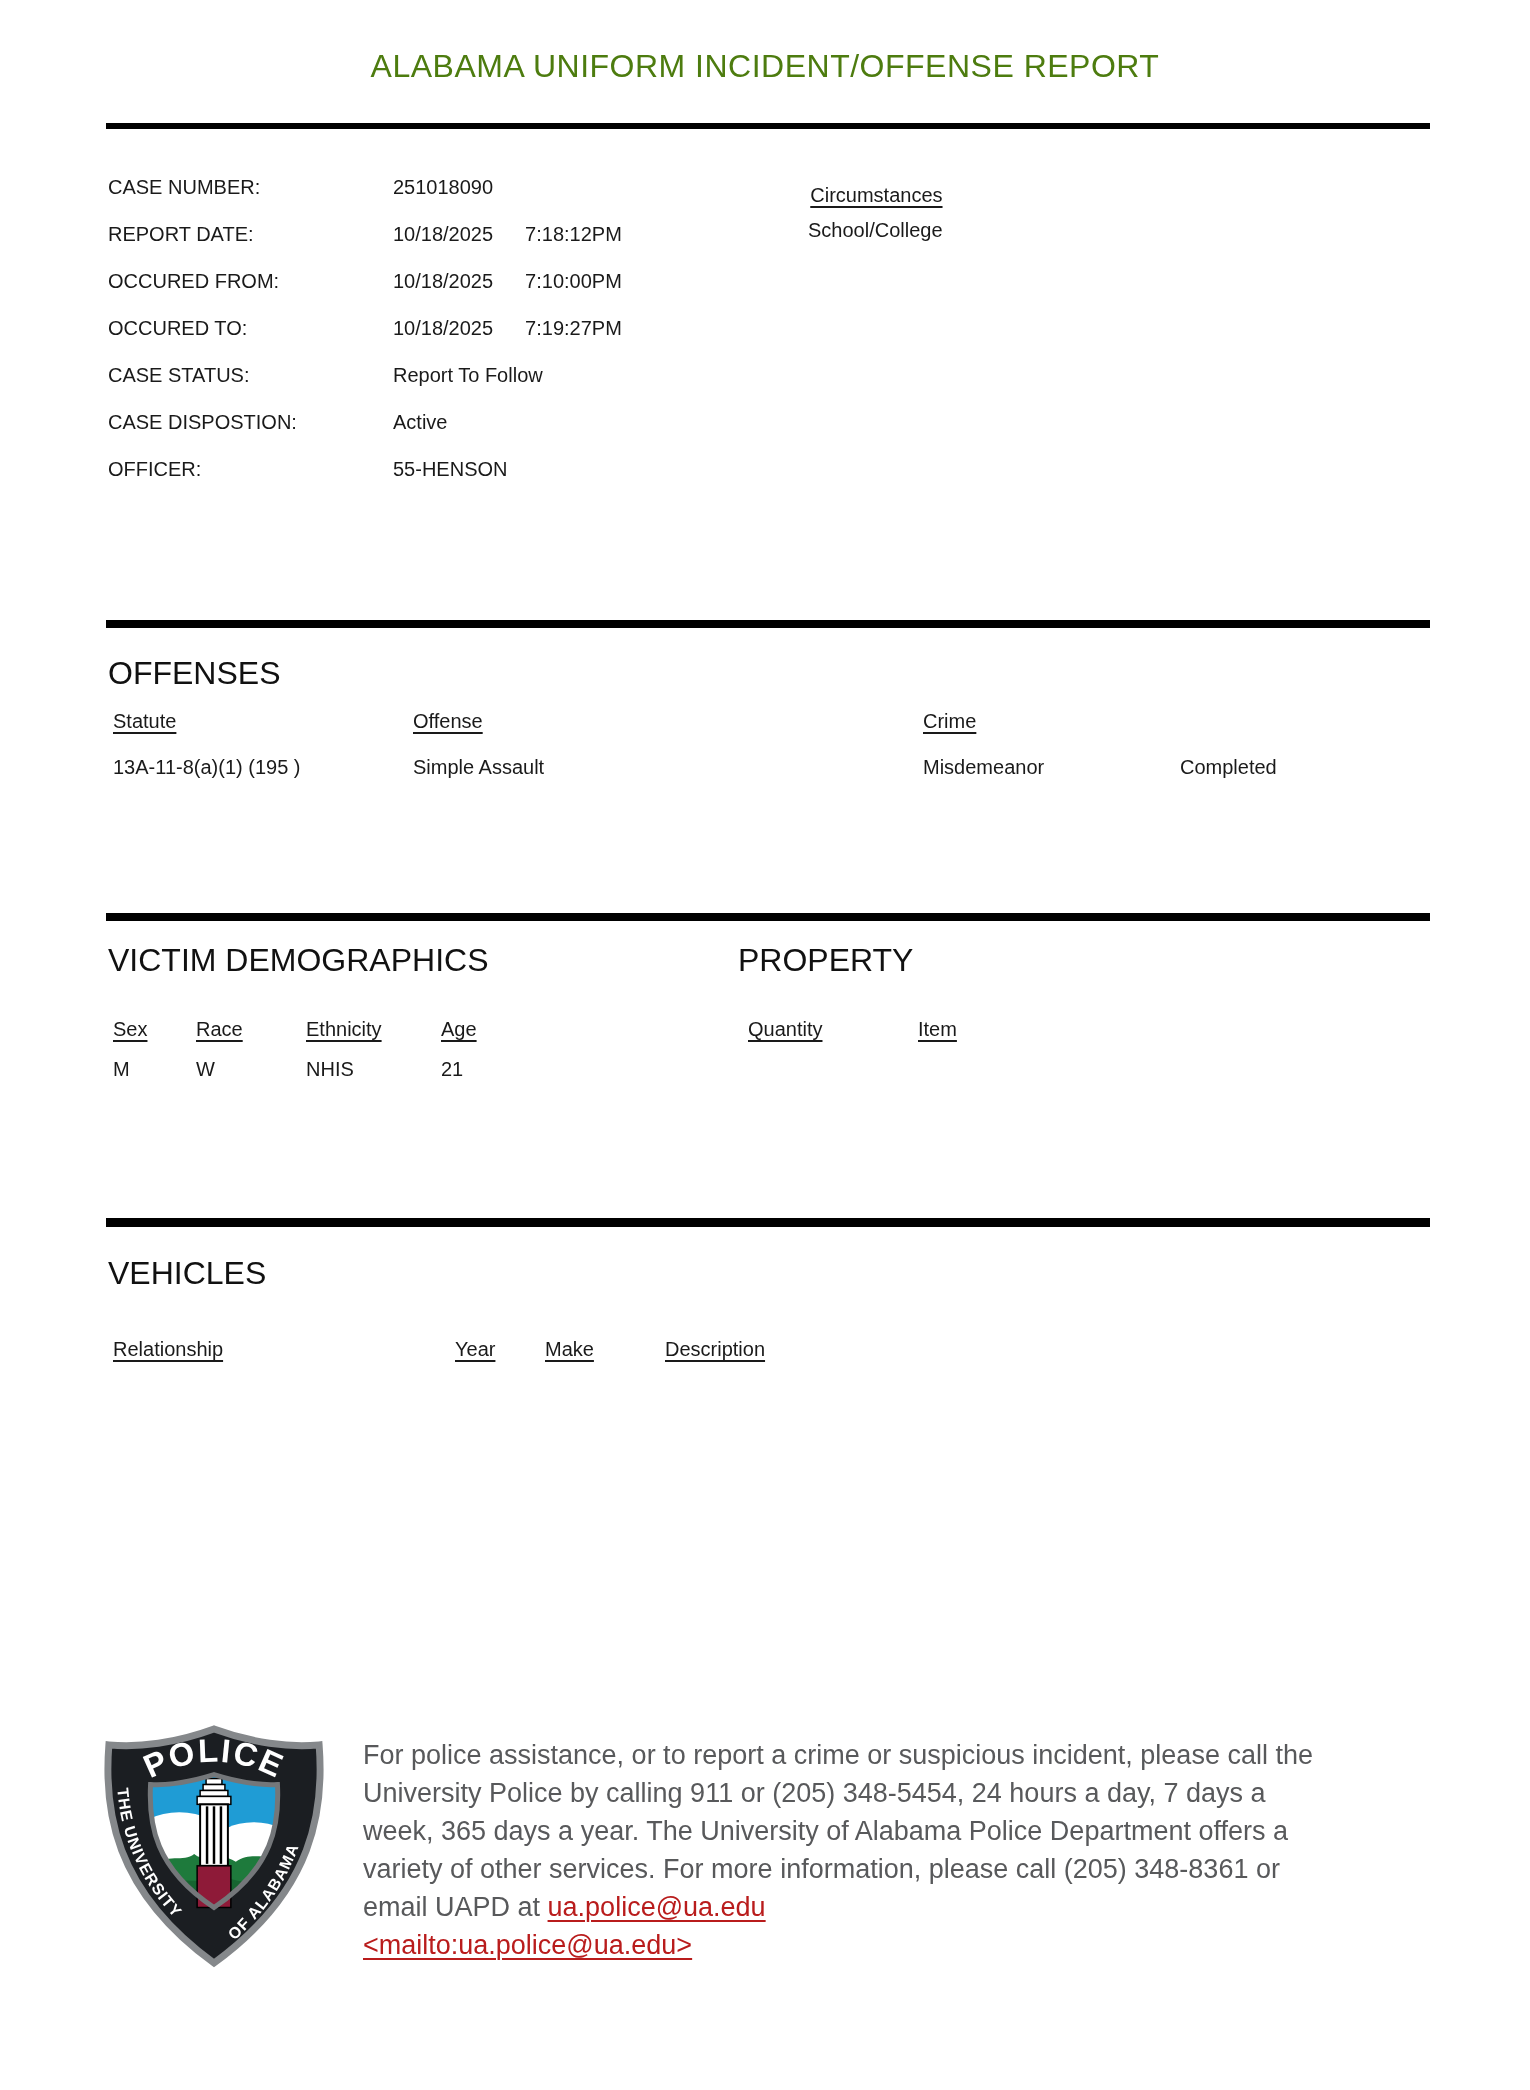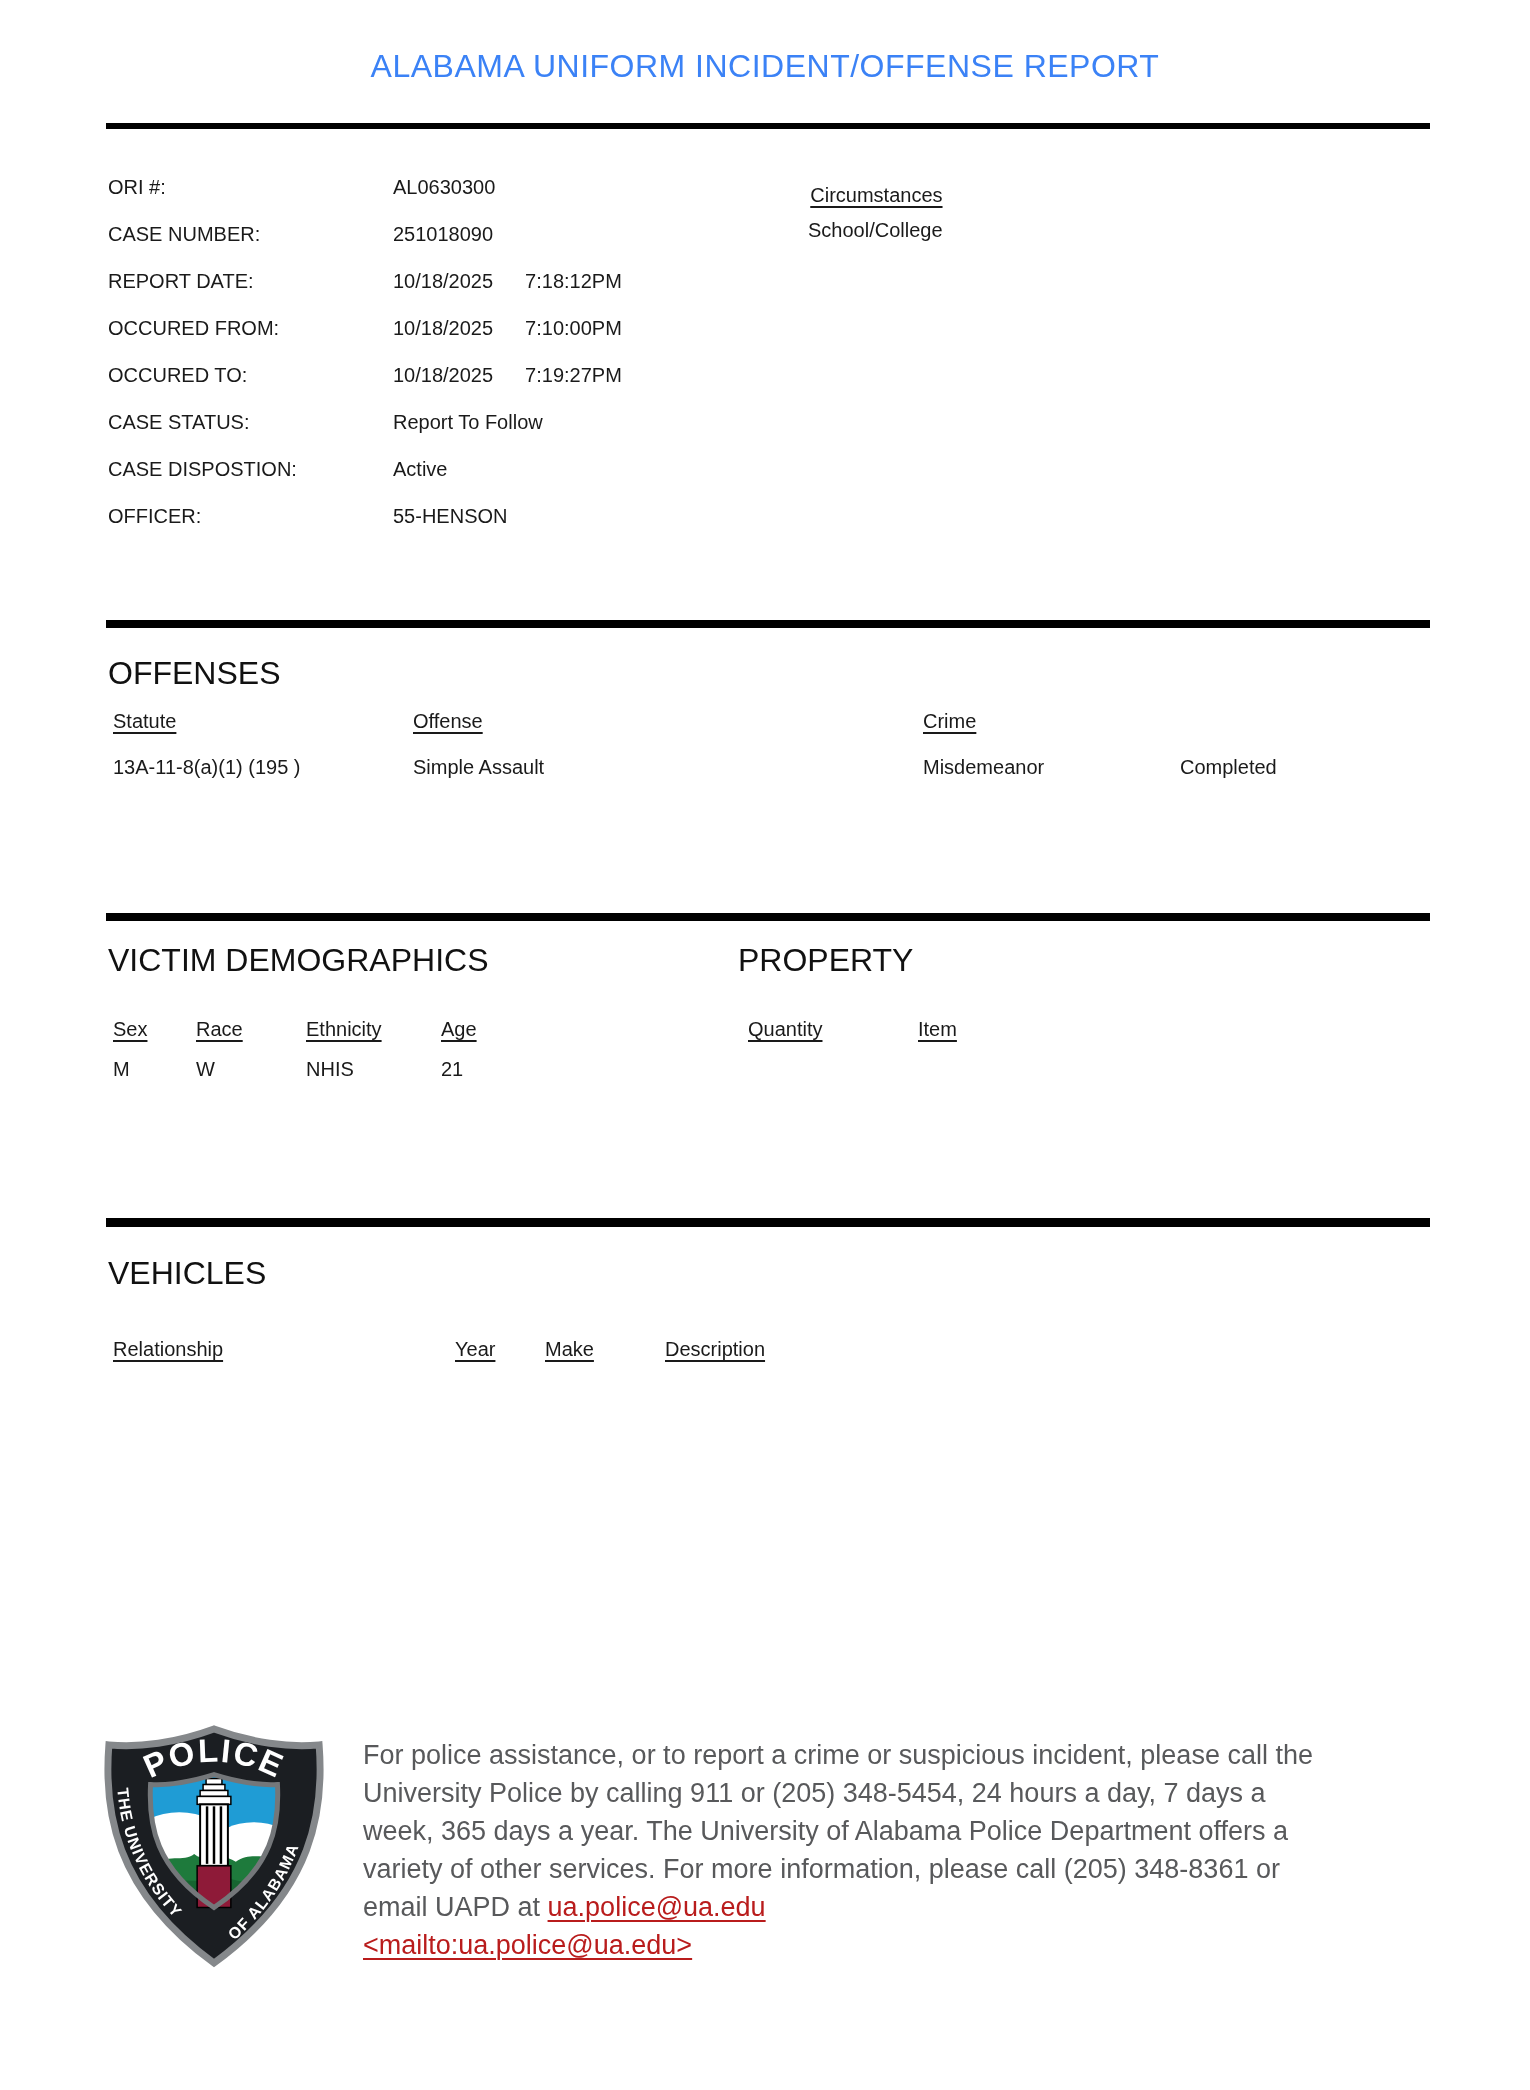--- a/index.html
+++ b/index.html
@@ -16,21 +16,21 @@
     overflow: hidden;
   }
   .title {
     position: absolute;
     top: 48px;
     left: 0;
     width: 100%;
     text-align: center;
     font-size: 32px;
     letter-spacing: 0.5px;
-    color: #3b82f6;
+    color: #4d7c0f;
   }
   .rule {
     position: absolute;
     left: 106px;
     width: 1324px;
     background: #000;
   }
   .rule-1 { top: 123px; height: 6px; }
   .rule-2 { top: 620px; height: 8px; }
   .rule-3 { top: 913px; height: 8px; }
@@ -98,24 +98,20 @@
 </style>
 </head>
 <body>
 
 <div class="page">
 
   <div class="title">ALABAMA UNIFORM INCIDENT/OFFENSE REPORT</div>
   <div class="rule rule-1"></div>
 
   <div class="fields">
-    <div class="field-row">
-      <span class="field-label">ORI #:</span>
-      <span class="field-value">AL0630300</span>
-    </div>
     <div class="field-row">
       <span class="field-label">CASE NUMBER:</span>
       <span class="field-value">251018090</span>
     </div>
     <div class="field-row">
       <span class="field-label">REPORT DATE:</span>
       <span class="field-value">10/18/2025</span>
       <span class="field-value gap">7:18:12PM</span>
     </div>
     <div class="field-row">

